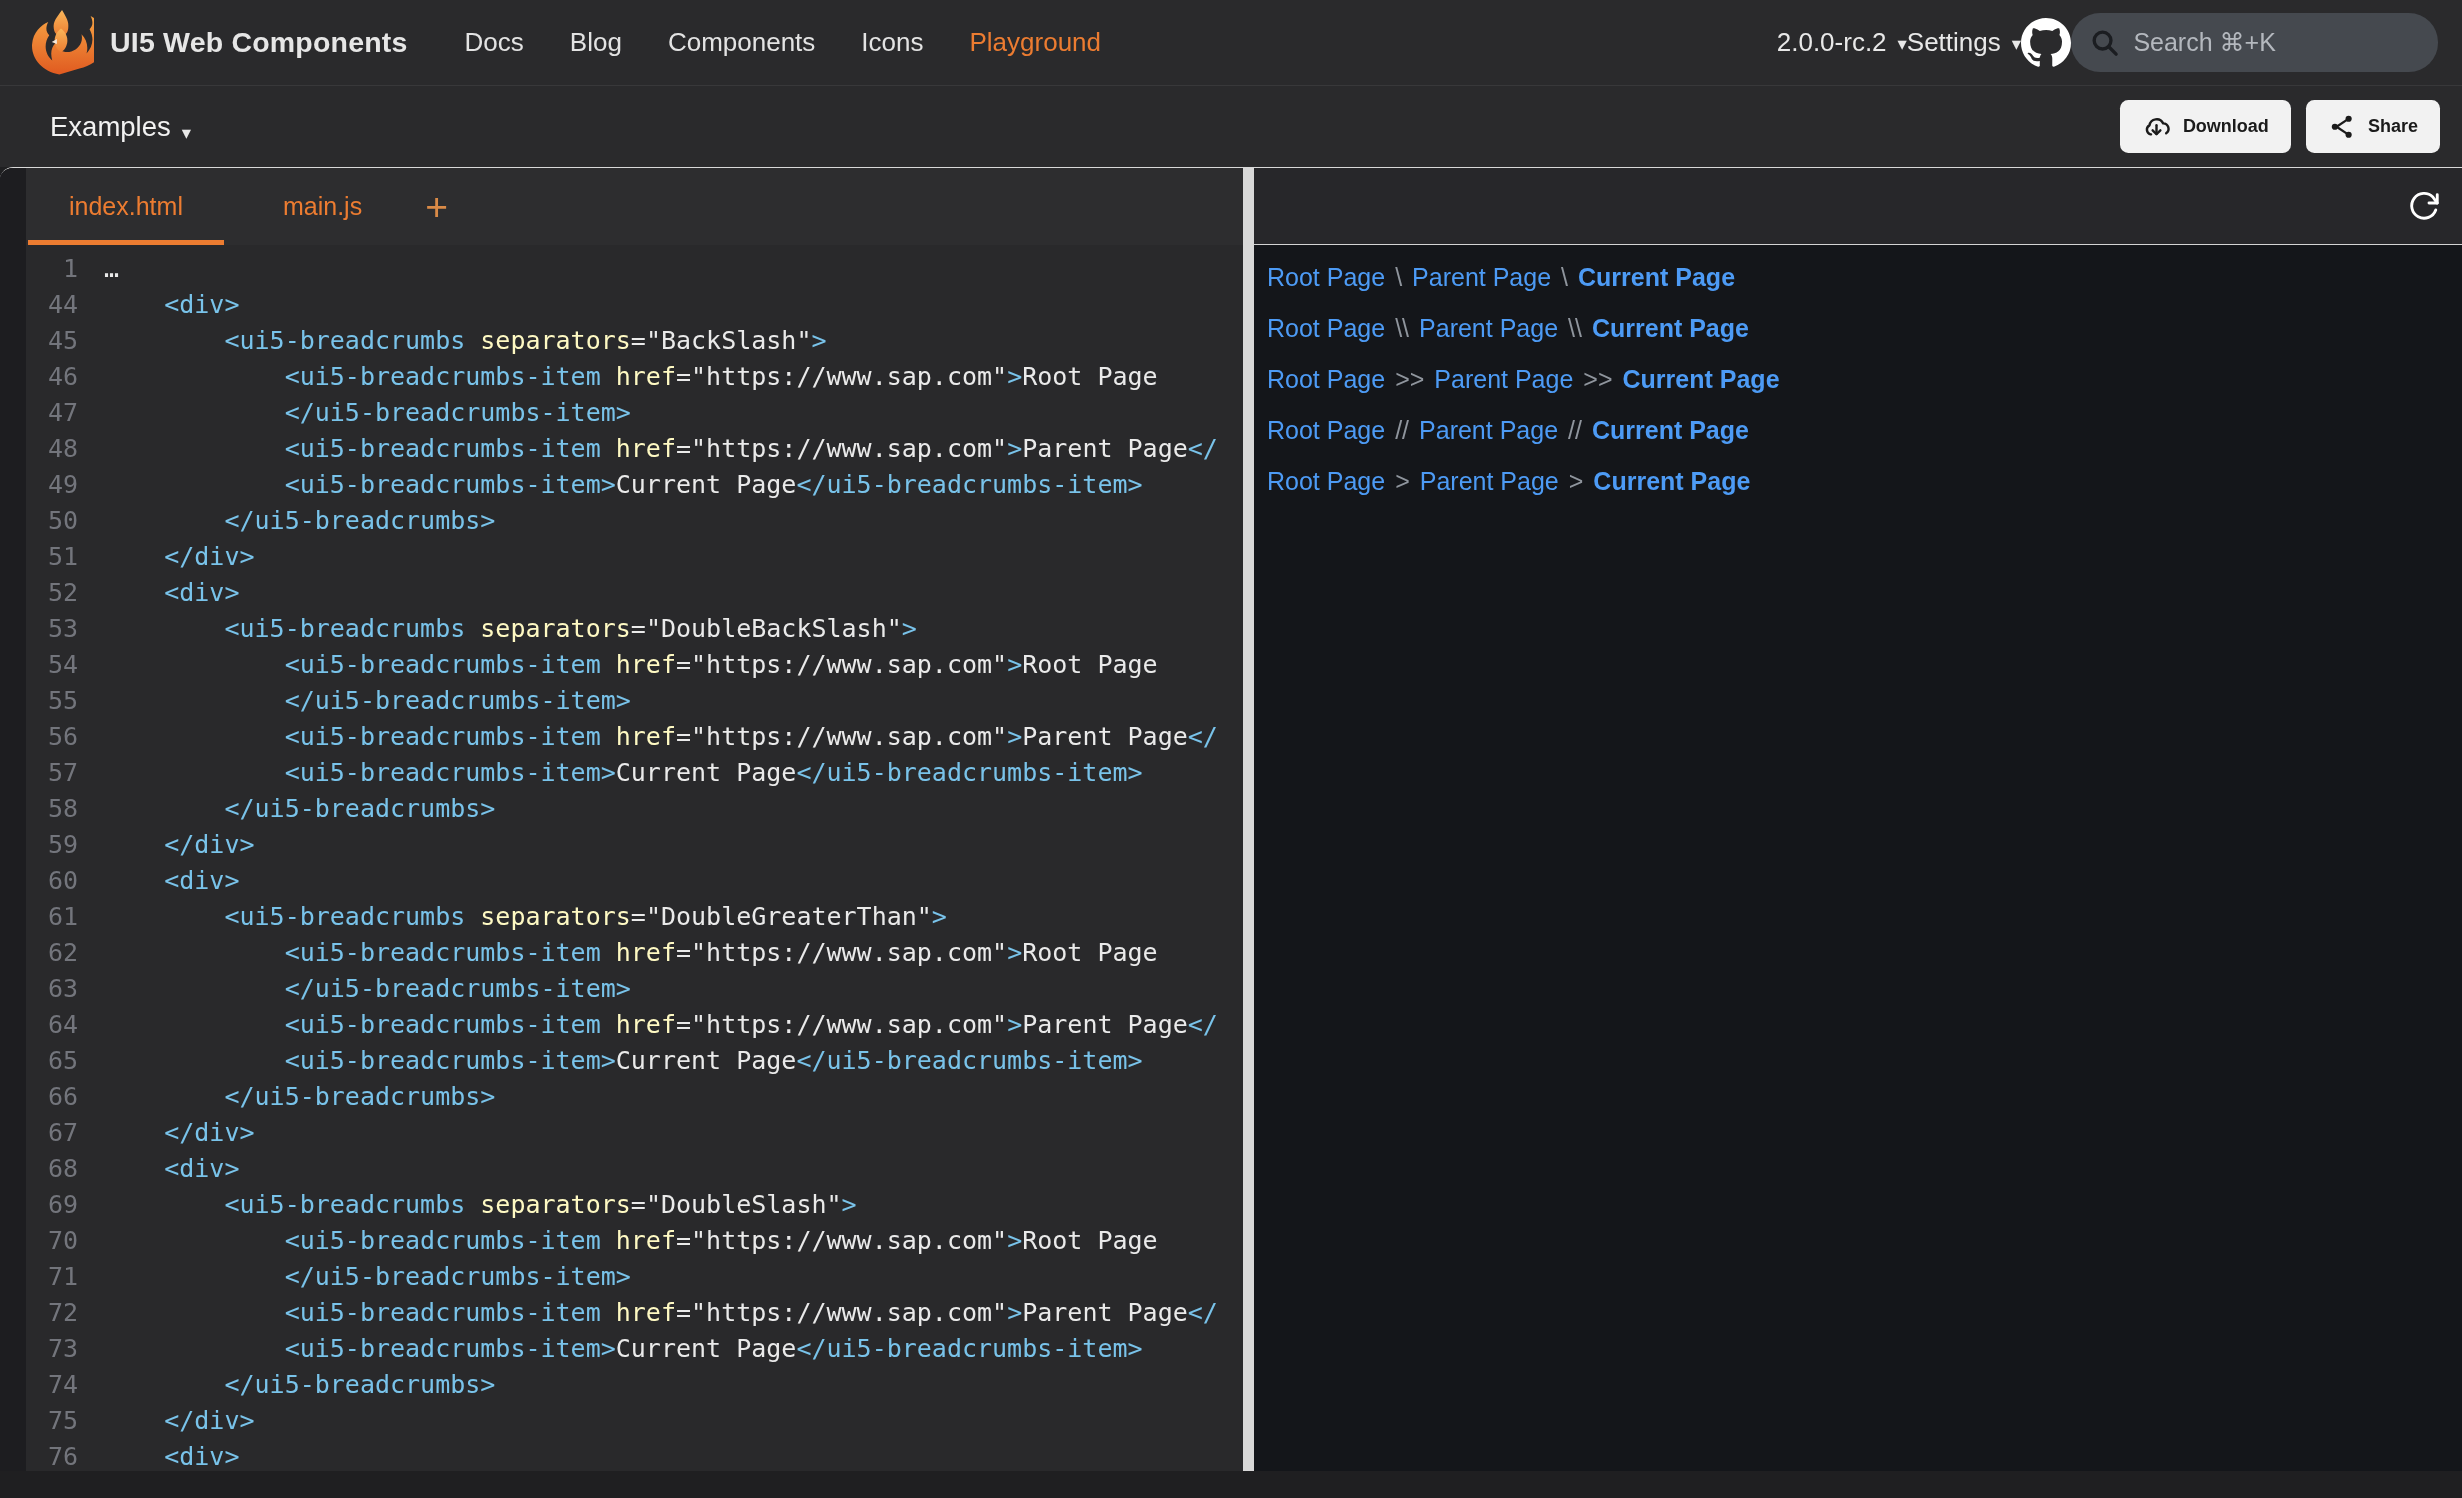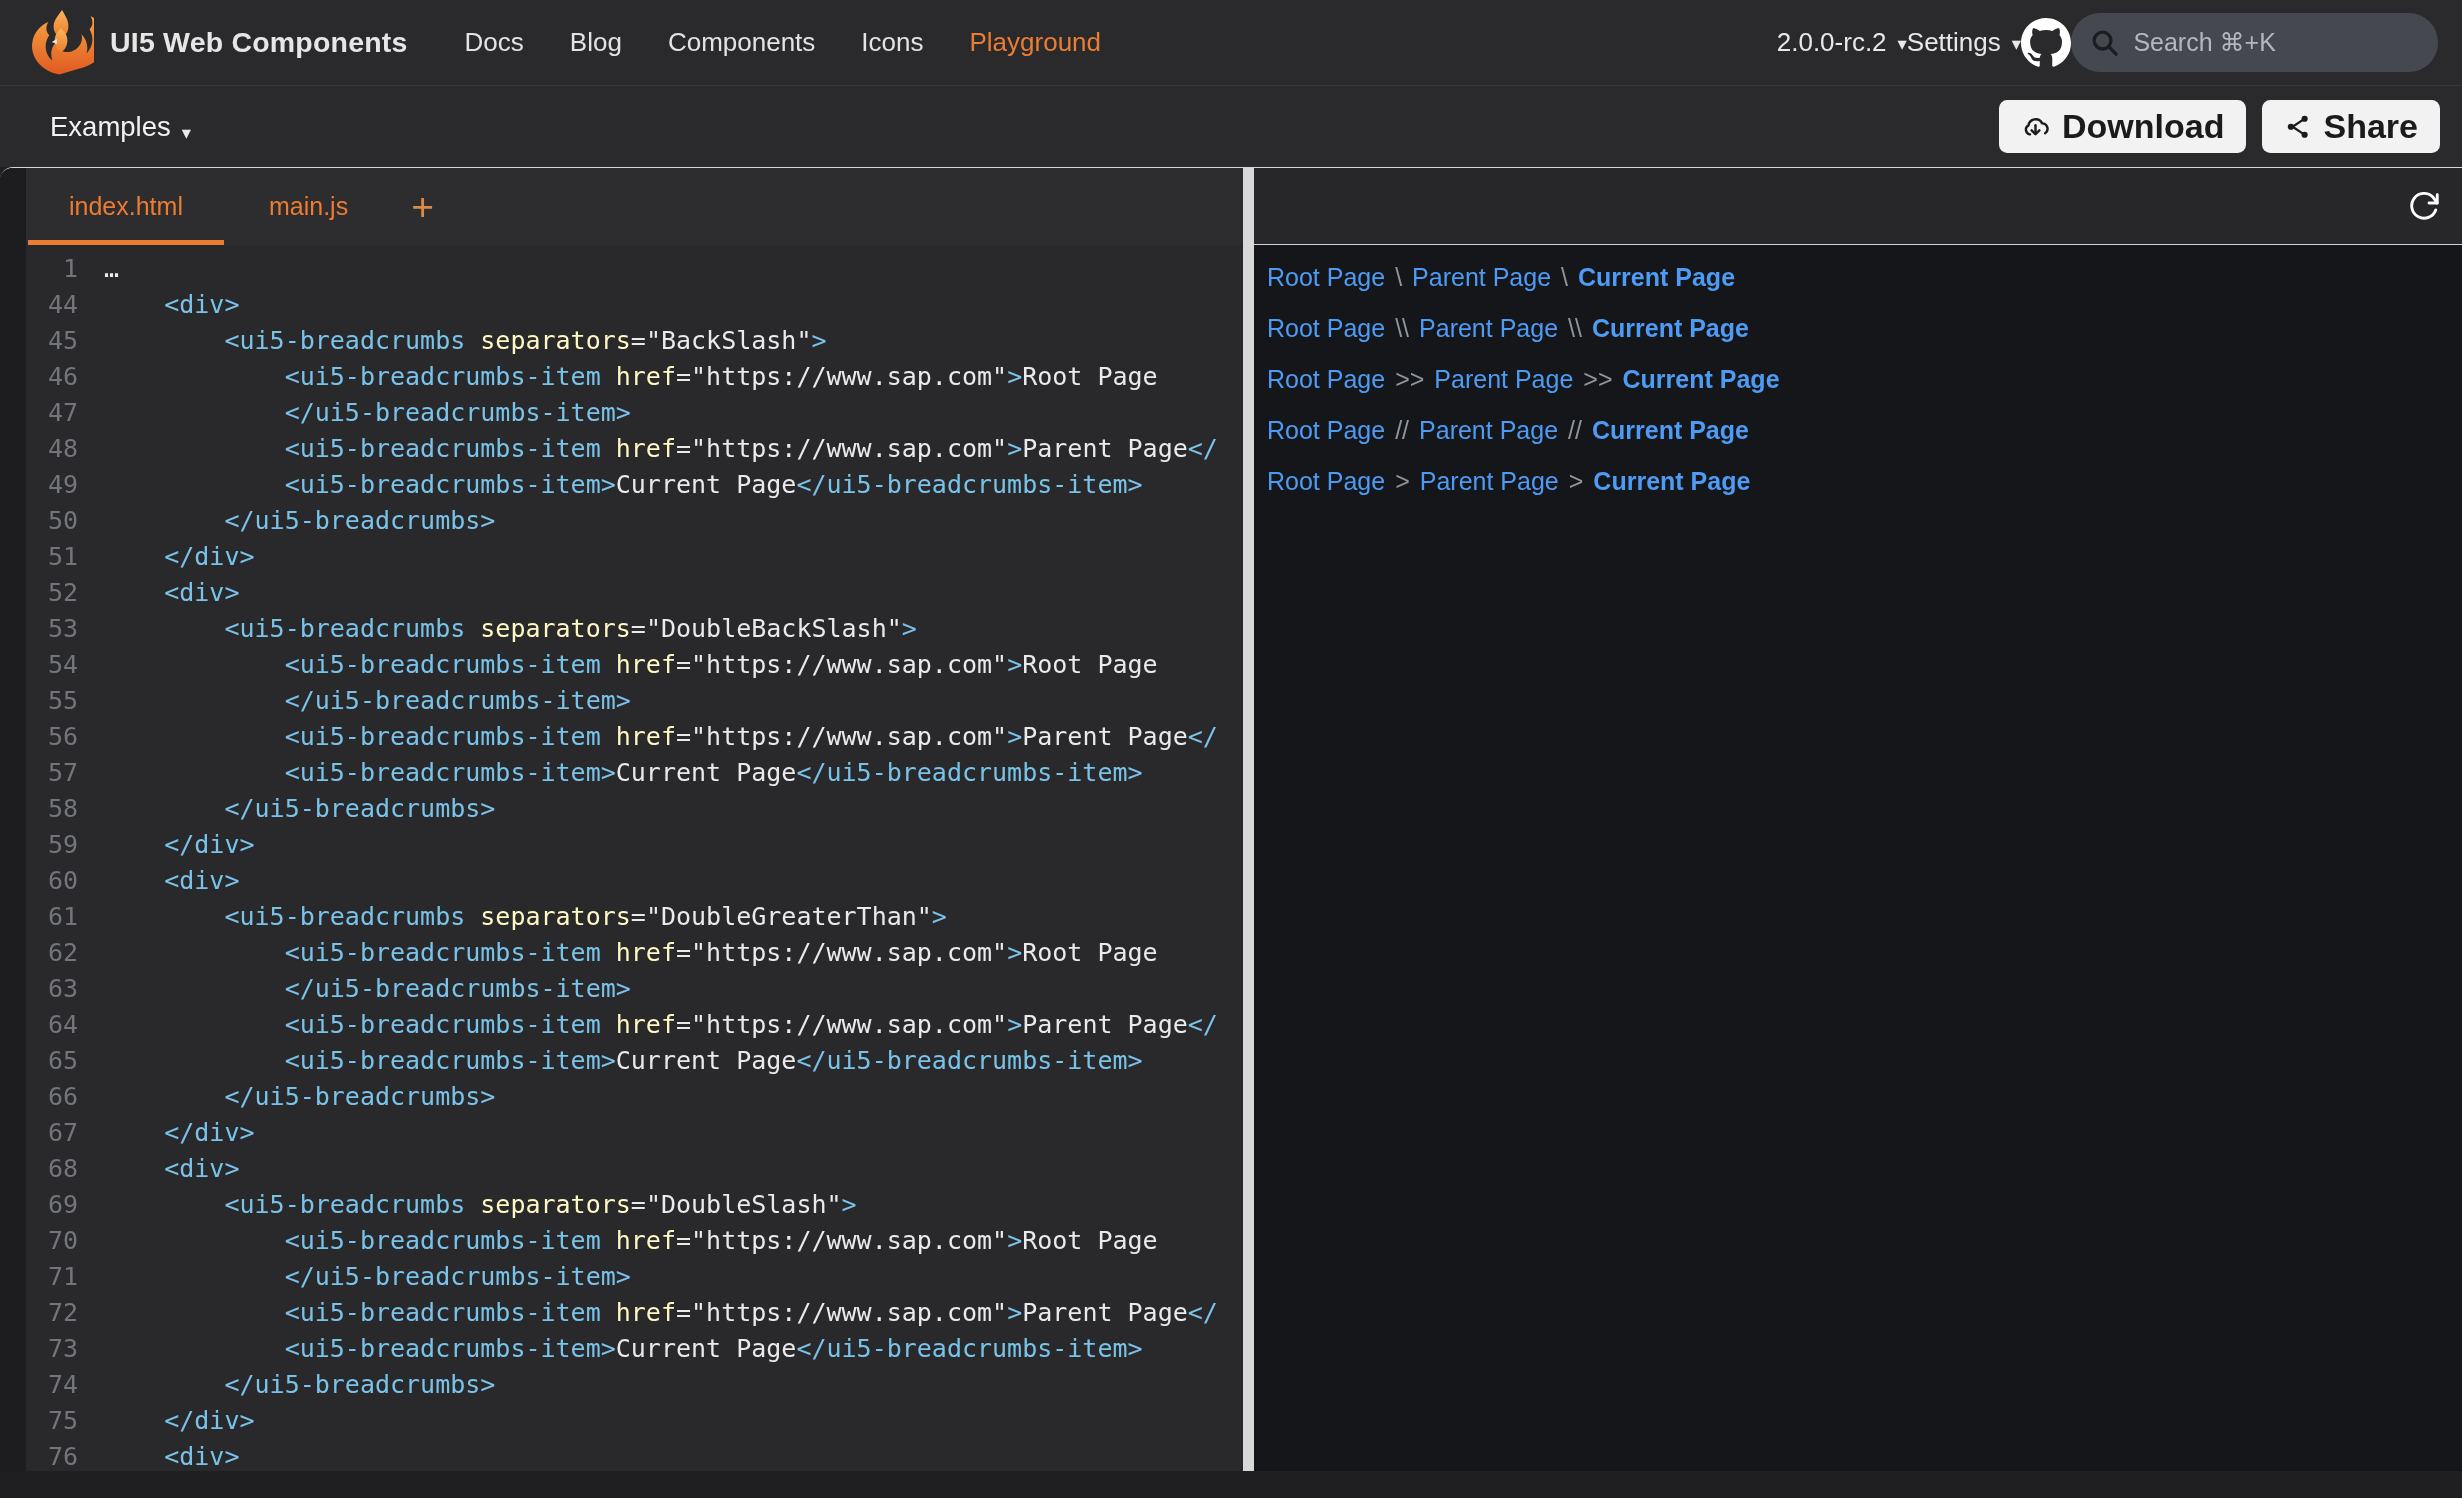--- a/index.html
+++ b/index.html
@@ -25,21 +25,21 @@
   .search-pill input { background:transparent; border:none; outline:none; width:100%;
                        color:#d3d6da; font-size:25px; font-family:"Liberation Sans",sans-serif; }
   .search-pill input::placeholder { color:#b4b8be; }
 
   
   .examples-bar { height:81px; background:#2a2a2c; display:flex; align-items:center;
                   justify-content:space-between; padding:0 22px 0 50px; }
   .examples { display:flex; align-items:flex-end; gap:11px; color:#f2f2f2; font-size:27.5px; cursor:pointer; }
   .bar-buttons { display:flex; align-items:center; gap:15.6px; }
   .wbtn { height:53px; background:#f2f2f2; color:#1b1b1b; border:none; border-radius:8.3px;
-          display:flex; align-items:center; gap:12px; padding:0 22px; font-size:34px;
+          display:flex; align-items:center; gap:12px; padding:0 22px; font-size:18px;
           font-weight:700; font-family:"Liberation Sans",sans-serif; cursor:pointer; }
 
   
   .panel { height:1304px; border-top:1.8px solid #d8d8d8; border-top-left-radius:13px;
            display:flex; overflow:hidden; background:#1f1f21; }
   .editor-pane { width:1243px; flex:0 0 auto; display:flex; background:#29292b; }
   .gutter { width:26px; flex:0 0 auto; background:#1d1d20; }
   .editor-main { flex:1; display:flex; flex-direction:column; overflow:hidden; }
   .tabbar { height:77px; background:#2d2d2f; display:flex; align-items:stretch; flex:0 0 auto; }
   .tab { position:relative; display:flex; align-items:center; padding:0 43px;
@@ -149,21 +149,21 @@
       <span>Share</span>
     </button>
   </div>
 </div>
 
 <div class="panel">
   <div class="editor-pane">
     <div class="gutter"></div>
     <div class="editor-main">
       <div class="tabbar">
-        <div id="tabs" style="display:flex;">
+        <div id="tabs" style="display:flex;gap:14px;">
             <div class="tab active">index.html</div>
             <div class="tab">main.js</div>
           </div>
         <div class="add-tab">+</div>
       </div>
       <div class="code" id="code"><div class="cl"><span class="ln">1</span><span class="lt"><span class="cp">…</span></span></div><div class="cl"><span class="ln">44</span><span class="lt">    <span class="ct">&lt;div&gt;</span></span></div><div class="cl"><span class="ln">45</span><span class="lt">        <span class="ct">&lt;ui5-breadcrumbs</span><span class="cp"> </span><span class="ca">separators</span><span class="cp">="BackSlash"</span><span class="ct">&gt;</span></span></div><div class="cl"><span class="ln">46</span><span class="lt">            <span class="ct">&lt;ui5-breadcrumbs-item</span><span class="cp"> </span><span class="ca">href</span><span class="cp">="https://www.sap.com"</span><span class="ct">&gt;</span><span class="cp">Root Page</span></span></div><div class="cl"><span class="ln">47</span><span class="lt">            <span class="ct">&lt;/ui5-breadcrumbs-item&gt;</span></span></div><div class="cl"><span class="ln">48</span><span class="lt">            <span class="ct">&lt;ui5-breadcrumbs-item</span><span class="cp"> </span><span class="ca">href</span><span class="cp">="https://www.sap.com"</span><span class="ct">&gt;</span><span class="cp">Parent Page</span><span class="ct">&lt;/</span></span></div><div class="cl"><span class="ln">49</span><span class="lt">            <span class="ct">&lt;ui5-breadcrumbs-item&gt;</span><span class="cp">Current Page</span><span class="ct">&lt;/ui5-breadcrumbs-item&gt;</span></span></div><div class="cl"><span class="ln">50</span><span class="lt">        <span class="ct">&lt;/ui5-breadcrumbs&gt;</span></span></div><div class="cl"><span class="ln">51</span><span class="lt">    <span class="ct">&lt;/div&gt;</span></span></div><div class="cl"><span class="ln">52</span><span class="lt">    <span class="ct">&lt;div&gt;</span></span></div><div class="cl"><span class="ln">53</span><span class="lt">        <span class="ct">&lt;ui5-breadcrumbs</span><span class="cp"> </span><span class="ca">separators</span><span class="cp">="DoubleBackSlash"</span><span class="ct">&gt;</span></span></div><div class="cl"><span class="ln">54</span><span class="lt">            <span class="ct">&lt;ui5-breadcrumbs-item</span><span class="cp"> </span><span class="ca">href</span><span class="cp">="https://www.sap.com"</span><span class="ct">&gt;</span><span class="cp">Root Page</span></span></div><div class="cl"><span class="ln">55</span><span class="lt">            <span class="ct">&lt;/ui5-breadcrumbs-item&gt;</span></span></div><div class="cl"><span class="ln">56</span><span class="lt">            <span class="ct">&lt;ui5-breadcrumbs-item</span><span class="cp"> </span><span class="ca">href</span><span class="cp">="https://www.sap.com"</span><span class="ct">&gt;</span><span class="cp">Parent Page</span><span class="ct">&lt;/</span></span></div><div class="cl"><span class="ln">57</span><span class="lt">            <span class="ct">&lt;ui5-breadcrumbs-item&gt;</span><span class="cp">Current Page</span><span class="ct">&lt;/ui5-breadcrumbs-item&gt;</span></span></div><div class="cl"><span class="ln">58</span><span class="lt">        <span class="ct">&lt;/ui5-breadcrumbs&gt;</span></span></div><div class="cl"><span class="ln">59</span><span class="lt">    <span class="ct">&lt;/div&gt;</span></span></div><div class="cl"><span class="ln">60</span><span class="lt">    <span class="ct">&lt;div&gt;</span></span></div><div class="cl"><span class="ln">61</span><span class="lt">        <span class="ct">&lt;ui5-breadcrumbs</span><span class="cp"> </span><span class="ca">separators</span><span class="cp">="DoubleGreaterThan"</span><span class="ct">&gt;</span></span></div><div class="cl"><span class="ln">62</span><span class="lt">            <span class="ct">&lt;ui5-breadcrumbs-item</span><span class="cp"> </span><span class="ca">href</span><span class="cp">="https://www.sap.com"</span><span class="ct">&gt;</span><span class="cp">Root Page</span></span></div><div class="cl"><span class="ln">63</span><span class="lt">            <span class="ct">&lt;/ui5-breadcrumbs-item&gt;</span></span></div><div class="cl"><span class="ln">64</span><span class="lt">            <span class="ct">&lt;ui5-breadcrumbs-item</span><span class="cp"> </span><span class="ca">href</span><span class="cp">="https://www.sap.com"</span><span class="ct">&gt;</span><span class="cp">Parent Page</span><span class="ct">&lt;/</span></span></div><div class="cl"><span class="ln">65</span><span class="lt">            <span class="ct">&lt;ui5-breadcrumbs-item&gt;</span><span class="cp">Current Page</span><span class="ct">&lt;/ui5-breadcrumbs-item&gt;</span></span></div><div class="cl"><span class="ln">66</span><span class="lt">        <span class="ct">&lt;/ui5-breadcrumbs&gt;</span></span></div><div class="cl"><span class="ln">67</span><span class="lt">    <span class="ct">&lt;/div&gt;</span></span></div><div class="cl"><span class="ln">68</span><span class="lt">    <span class="ct">&lt;div&gt;</span></span></div><div class="cl"><span class="ln">69</span><span class="lt">        <span class="ct">&lt;ui5-breadcrumbs</span><span class="cp"> </span><span class="ca">separators</span><span class="cp">="DoubleSlash"</span><span class="ct">&gt;</span></span></div><div class="cl"><span class="ln">70</span><span class="lt">            <span class="ct">&lt;ui5-breadcrumbs-item</span><span class="cp"> </span><span class="ca">href</span><span class="cp">="https://www.sap.com"</span><span class="ct">&gt;</span><span class="cp">Root Page</span></span></div><div class="cl"><span class="ln">71</span><span class="lt">            <span class="ct">&lt;/ui5-breadcrumbs-item&gt;</span></span></div><div class="cl"><span class="ln">72</span><span class="lt">            <span class="ct">&lt;ui5-breadcrumbs-item</span><span class="cp"> </span><span class="ca">href</span><span class="cp">="https://www.sap.com"</span><span class="ct">&gt;</span><span class="cp">Parent Page</span><span class="ct">&lt;/</span></span></div><div class="cl"><span class="ln">73</span><span class="lt">            <span class="ct">&lt;ui5-breadcrumbs-item&gt;</span><span class="cp">Current Page</span><span class="ct">&lt;/ui5-breadcrumbs-item&gt;</span></span></div><div class="cl"><span class="ln">74</span><span class="lt">        <span class="ct">&lt;/ui5-breadcrumbs&gt;</span></span></div><div class="cl"><span class="ln">75</span><span class="lt">    <span class="ct">&lt;/div&gt;</span></span></div><div class="cl"><span class="ln">76</span><span class="lt">    <span class="ct">&lt;div&gt;</span></span></div></div>
     </div>
   </div>
 
   <div class="divider"></div>

